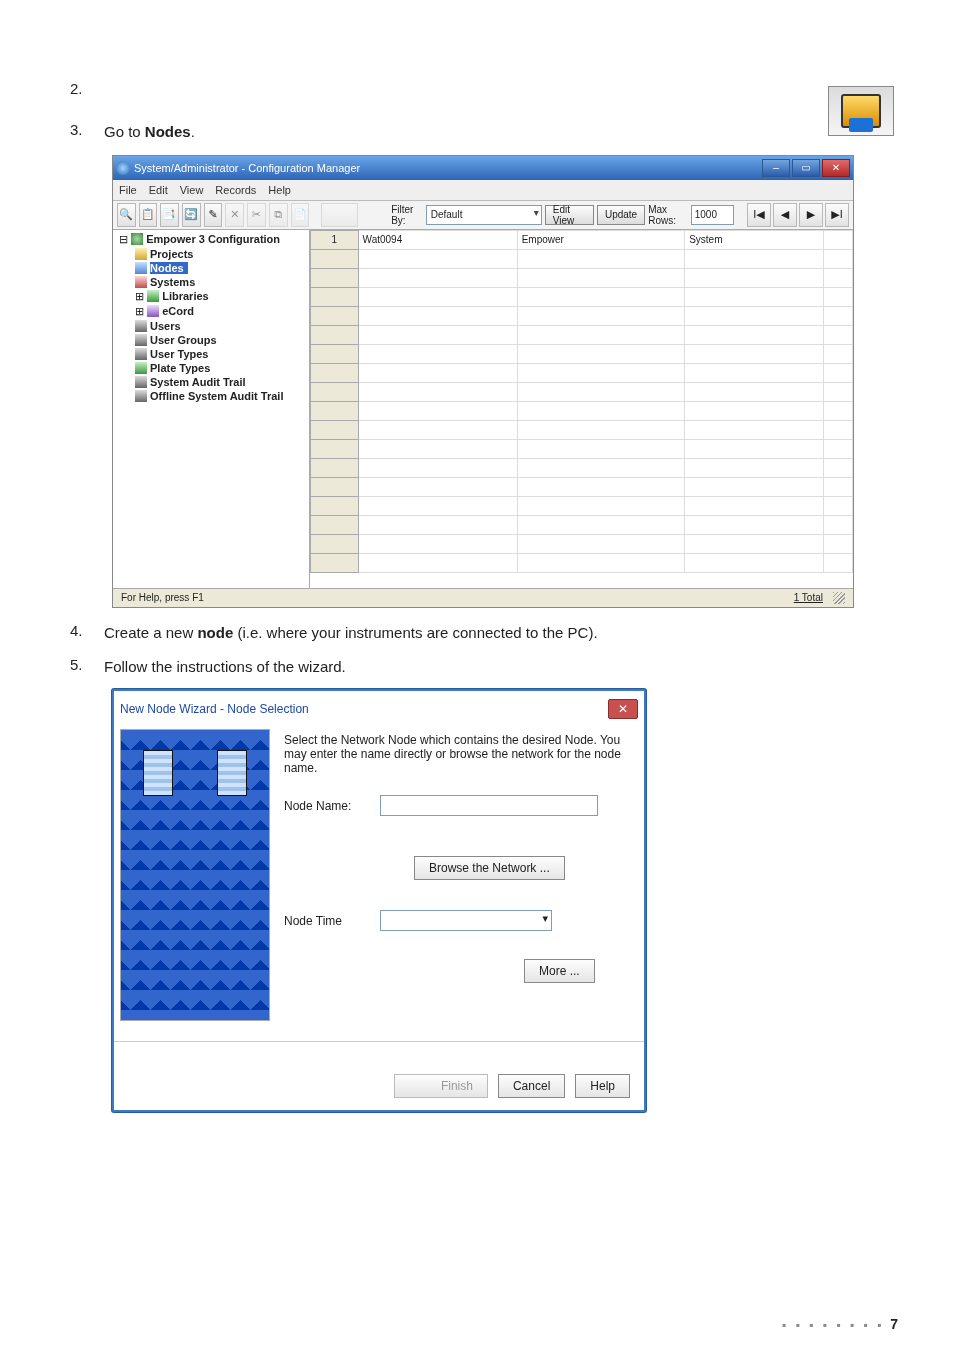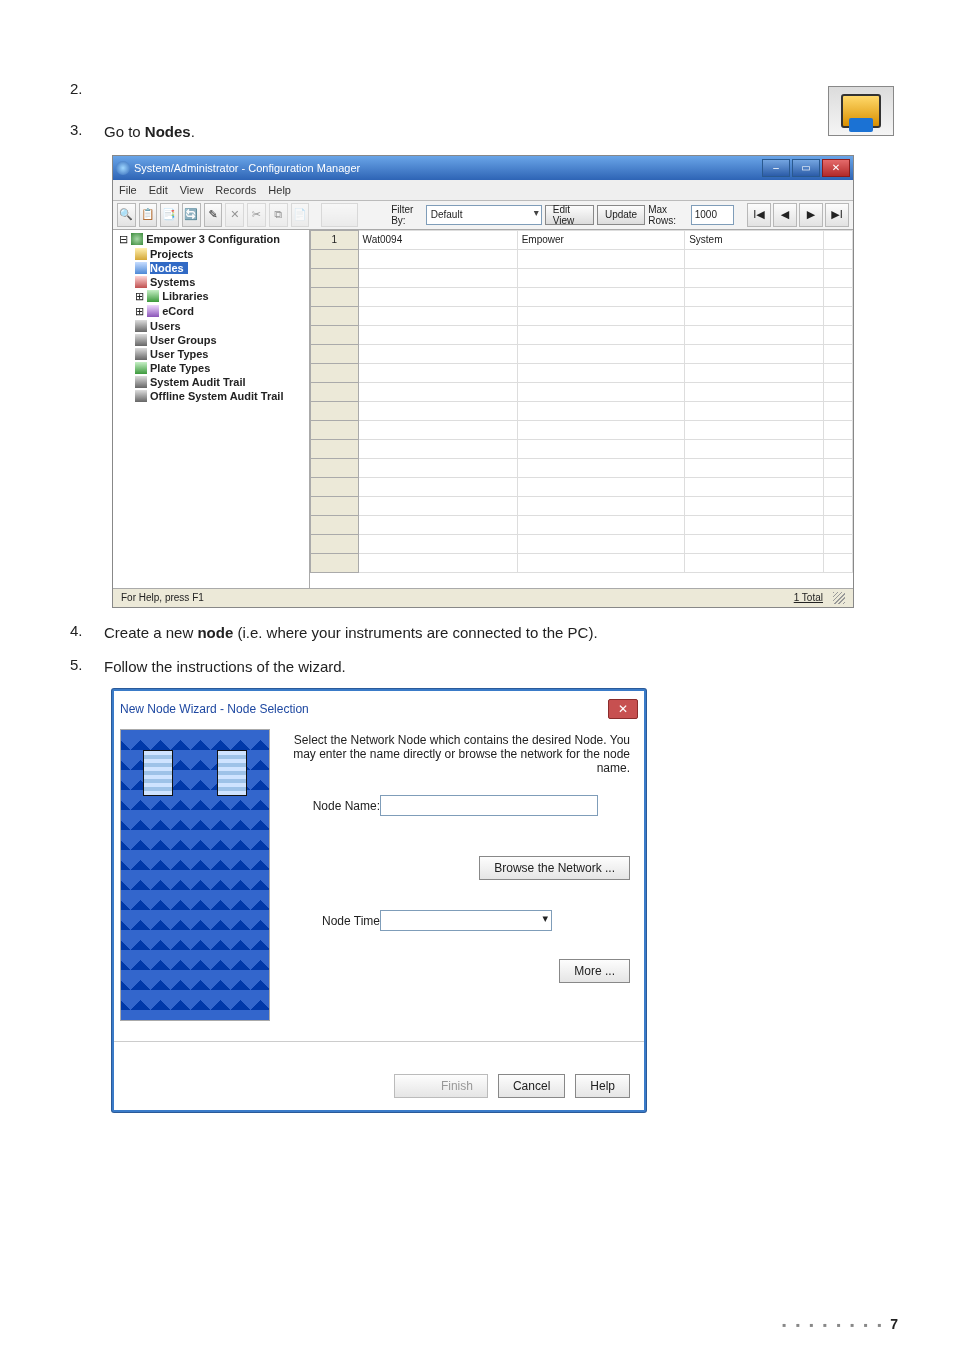--- a/index.html
+++ b/index.html
@@ -105,21 +105,20 @@
   .tbl th.first{width:12px;background:#ece9d8;}
   .tbl td{border:1px solid #ddd;padding:2px 4px;height:14px;}
   .tbl td.first{background:#ece9d8;border-color:#aaa;text-align:center;}
   .statusbar{height:18px;border-top:1px solid #aaa;background:#ece9d8;display:flex;justify-content:space-between;align-items:center;padding:0 8px;font-size:10px;}
   .grip{width:12px;height:12px;background:repeating-linear-gradient(135deg,#999 0 1px,transparent 1px 3px);}
 
   
   .shot2{
     margin:8px 0 0 42px;width:530px;border:2px solid #3a7bc8;background:#fff;border-radius:2px;
     box-shadow:0 0 0 1px #2a5a99;
-    text-align:right;
   }
   .s2-title{height:28px;background:#fff;padding:4px 6px 0 6px;display:flex;justify-content:space-between;align-items:center;font-size:12px;color:#1e48a1;}
   .s2-title .close{width:28px;height:18px;background:#c75050;color:#fff;display:flex;align-items:center;justify-content:center;font-size:12px;border:1px solid #8a2c2c;border-radius:2px;}
   .s2-body{display:flex;padding:6px;}
   .s2-img{
     width:148px;height:290px;margin-right:14px;
     background:
       linear-gradient(45deg,#0038a8 25%,transparent 25%) 0 0/20px 20px,
       linear-gradient(-45deg,#0038a8 25%,transparent 25%) 0 0/20px 20px,
       #3366cc;

